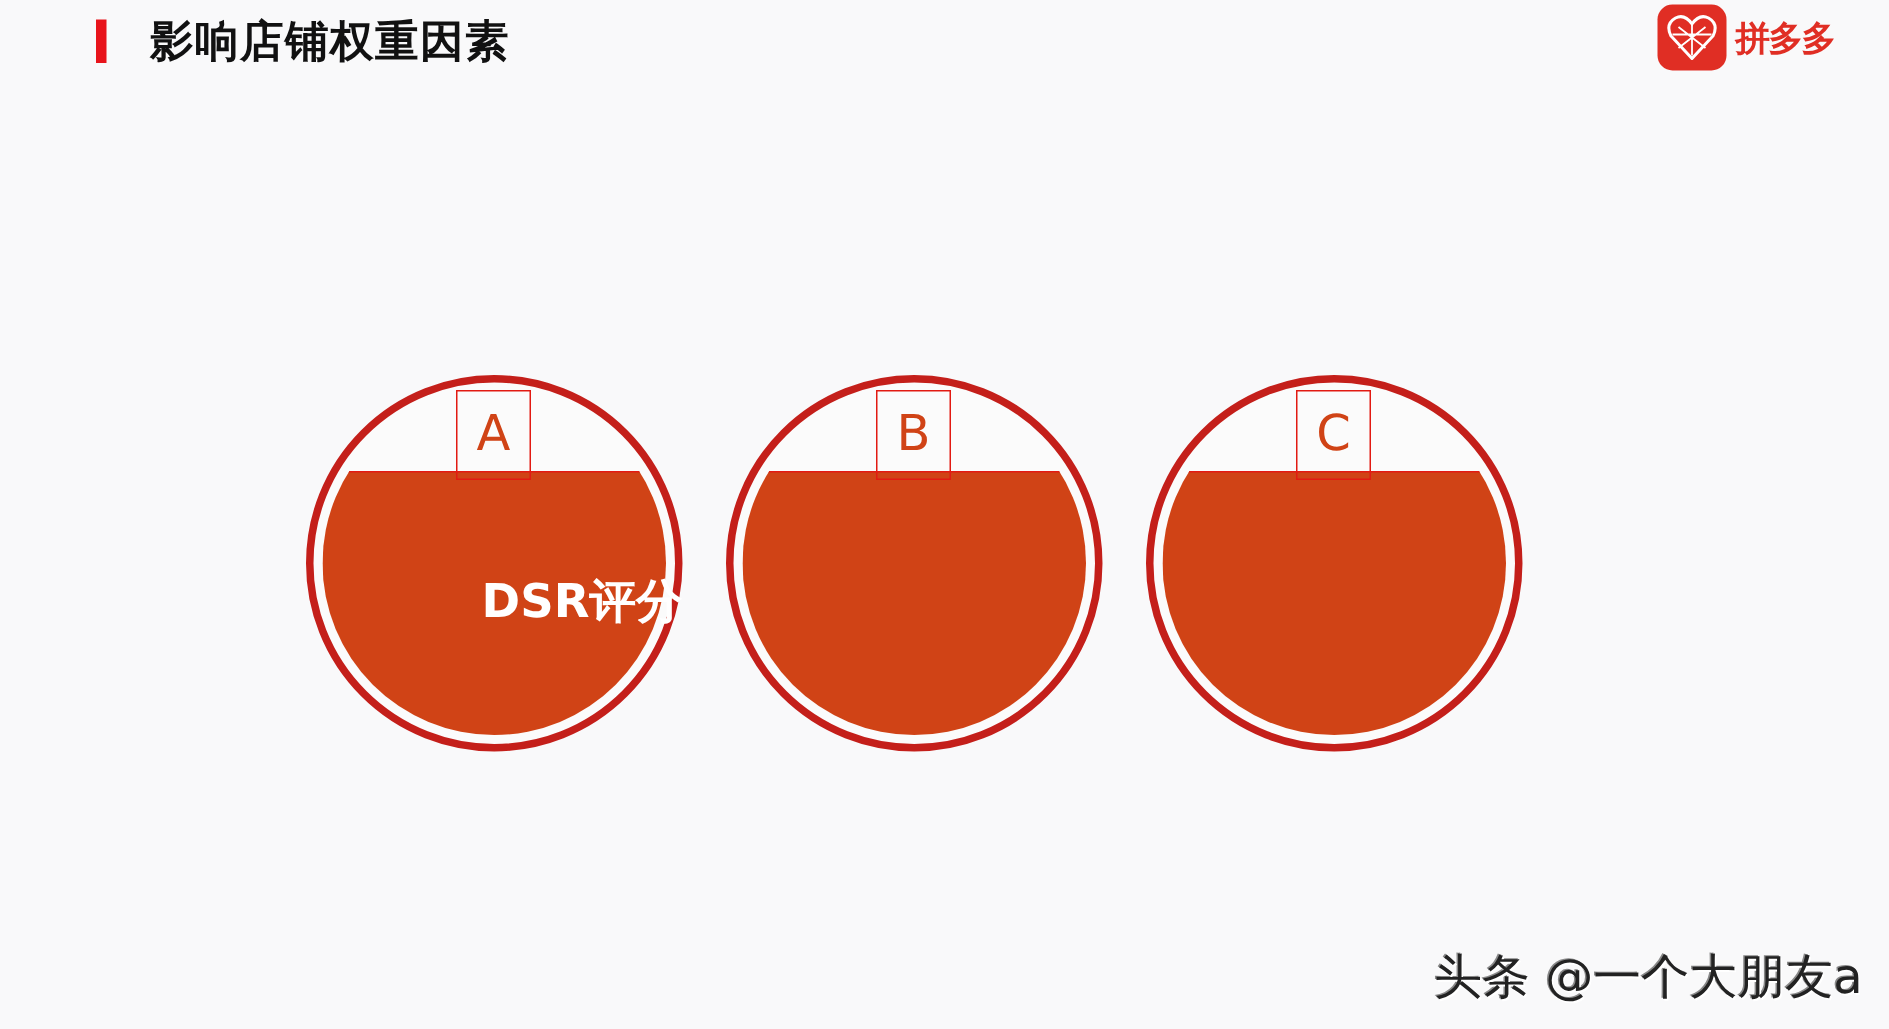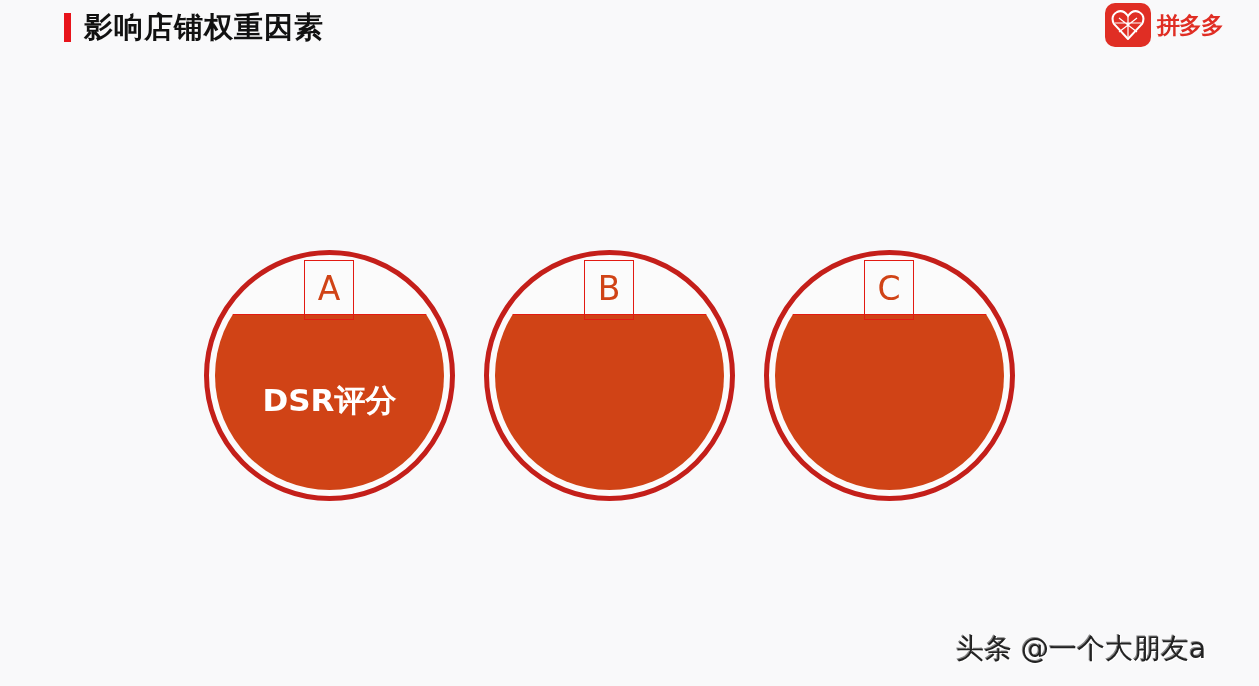--- a/index.html
+++ b/index.html
@@ -1,32 +1,32 @@
 <!DOCTYPE html>
 <html><head>
 <meta charset="utf-8">
 <style>
   html, body { margin:0; padding:0; }
   body { width:1259px; height:686px; background:#f9f9fa; position:relative; overflow:hidden;
          font-family:"DejaVu Sans", "Liberation Sans", sans-serif; }
   .title-bar { position:absolute; left:64px; top:13px; width:7px; height:29px; background:#e8141b; }
-  .title { position:absolute; left:84px; top:8px; font-size:29px; font-weight:bold; color:#111; letter-spacing:1px; }
+  .title { position:absolute; left:100px; top:8px; font-size:29px; font-weight:bold; color:#111; letter-spacing:1px; }
   .logo { position:absolute; left:1105px; top:3px; display:flex; align-items:center; }
   .logo-box { width:46px; height:44px; background:#e02e24; border-radius:10px; display:flex; align-items:center; justify-content:center; }
   .logo-text { margin-left:6px; font-size:23px; font-weight:bold; color:#e02e24; letter-spacing:-1px; }
   .circle { position:absolute; top:250px; width:251px; height:251px; }
   .ring { position:absolute; inset:0; border:5px solid #c41f1a; border-radius:50%; box-sizing:border-box; background:#fbfbfb; }
   .fill { position:absolute; left:11px; top:11px; width:229px; height:229px; border-radius:50%; overflow:hidden; }
   .fill-inner { position:absolute; left:0; right:0; top:53px; bottom:0; background:#d04316; border-top:1.5px solid #e21a12; }
   .letter-box { position:absolute; left:100px; top:10px; width:50px; height:60px; border:1px solid #e21a12; box-sizing:border-box;
                 display:flex; align-items:flex-start; justify-content:center; }
   .letter { color:#d04316; font-size:33px; line-height:56px; font-family:"DejaVu Sans", sans-serif; }
-  .label { position:absolute; left:0; right:0; top:130px; text-align:center; color:#fff; font-size:31px; }
+  .label { position:absolute; left:0; right:0; top:130px; text-align:right; color:#fff; font-size:31px; }
   .bold { font-weight:bold; }
-  .footer { position:absolute; left:956px; top:630px; font-size:28px; color:#222; text-shadow:1px 1px 0 #fff, -1px -1px 0 #888; }
+  .footer { position:absolute; left:956px; top:630px; font-size:32px; color:#222; text-shadow:1px 1px 0 #fff, -1px -1px 0 #888; }
 </style>
 </head>
 <body>
 
 <div class="title-bar"></div>
 <div class="title">影响店铺权重因素</div>
 
 <div class="logo">
   <div class="logo-box">
     <svg width="34" height="30" viewBox="0 0 34 30">

